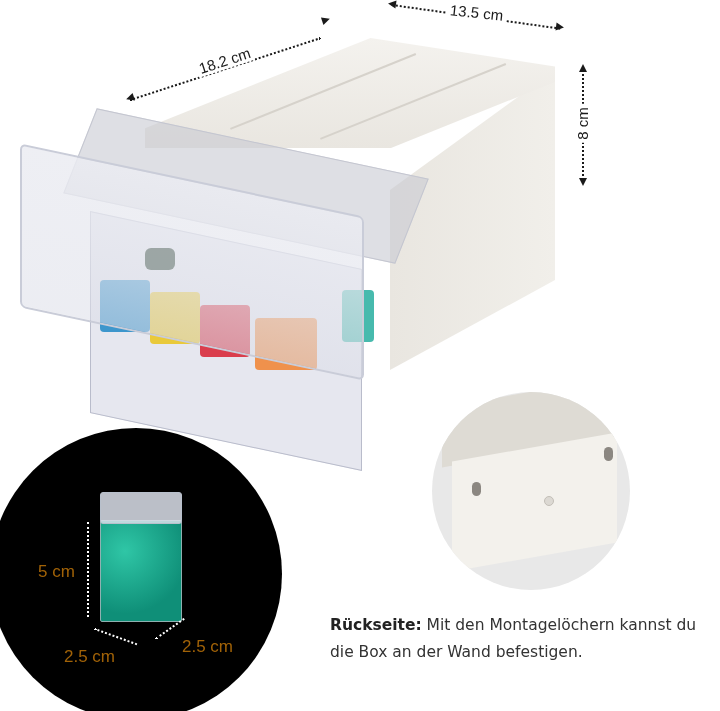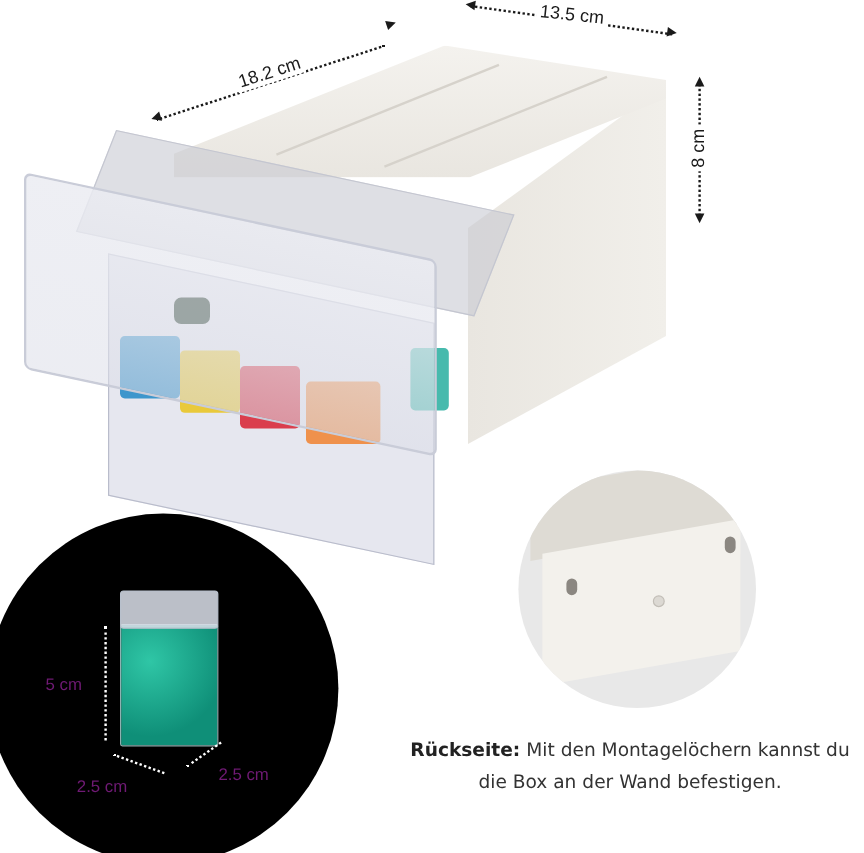--- a/index.html
+++ b/index.html
@@ -20,23 +20,23 @@
   
   .circle-dark{position:absolute;left:-10px;top:428px;width:292px;height:292px;border-radius:50%;background:#000;}
   .circle-light{position:absolute;left:432px;top:392px;width:198px;height:198px;border-radius:50%;background:#e8e8e8;overflow:hidden;}
   .back-panel{position:absolute;left:20px;top:55px;width:165px;height:110px;background:#f3f1ec;transform:skewY(-10deg);}
   .back-top{position:absolute;left:10px;top:0px;width:175px;height:60px;background:#dedbd4;transform:skewY(-10deg);}
   .keyhole{position:absolute;width:9px;height:14px;background:#8b8781;border-radius:5px;}
   .pin{position:absolute;width:8px;height:8px;background:#dcd9d3;border-radius:50%;border:1px solid #c2beb7;}
   .mini-box{position:absolute;left:100px;top:492px;width:80px;height:130px;}
   .mini-lid{position:absolute;left:0;top:0;width:80px;height:30px;background:rgba(220,225,235,0.85);border:1px solid #b8c0cc;border-radius:3px;}
   .mini-body{position:absolute;left:0;top:28px;width:80px;height:100px;background:radial-gradient(circle at 30% 30%,#2fc6a6,#0f8f78 70%);border:1px solid #8fb0b0;border-radius:2px;}
-  .w-label{position:absolute;font-family:"Liberation Sans",sans-serif;font-size:14px;color:#701a75;white-space:nowrap;}
+  .w-label{position:absolute;font-family:"Liberation Sans",sans-serif;font-size:17px;color:#a16207;white-space:nowrap;}
   .wdot{position:absolute;border-top:2px dotted #ffffff;height:0;transform-origin:0 0;}
-  .caption{position:absolute;left:330px;top:612px;width:390px;text-align:center;font-family:"DejaVu Sans",sans-serif;font-size:15.5px;line-height:27px;color:#333333;}
+  .caption{position:absolute;left:330px;top:612px;width:390px;font-family:"DejaVu Sans",sans-serif;font-size:15.5px;line-height:27px;color:#333333;}
   .caption b{font-weight:bold;color:#222;}
 </style>
 </head>
 <body>
 
 <div class="dotline" style="left:130px;top:99px;width:200px;transform:rotate(-18deg);"></div>
 <div class="dim-label" style="left:195px;top:52px;transform:rotate(-18deg);background:#fff;padding:0 3px;">18.2 cm</div>
 <div class="abs" style="left:126px;top:94px;width:0;height:0;border-top:4px solid transparent;border-bottom:4px solid transparent;border-right:8px solid #1a1a1a;transform:rotate(-18deg);"></div>
 <div class="abs" style="left:322px;top:16px;width:0;height:0;border-top:4px solid transparent;border-bottom:4px solid transparent;border-left:8px solid #1a1a1a;transform:rotate(-18deg);"></div>
 

